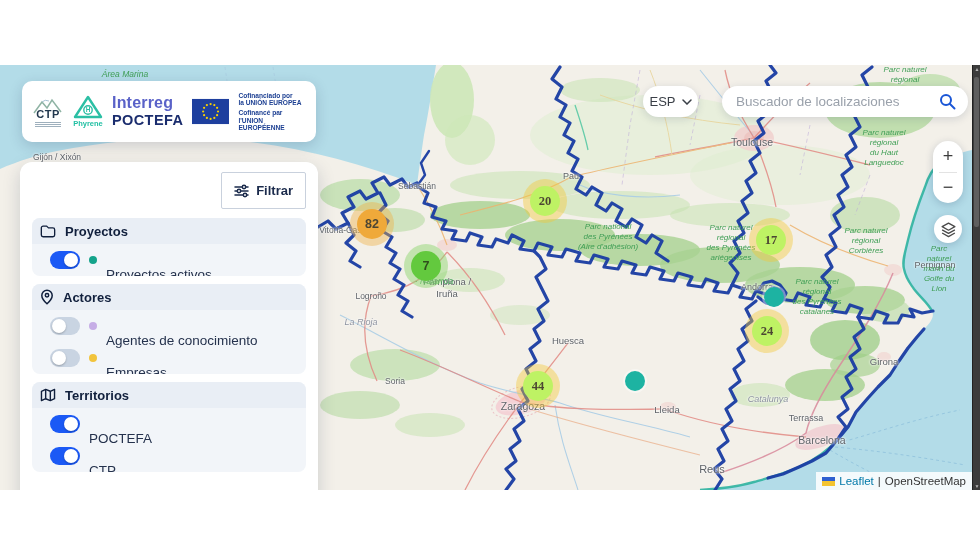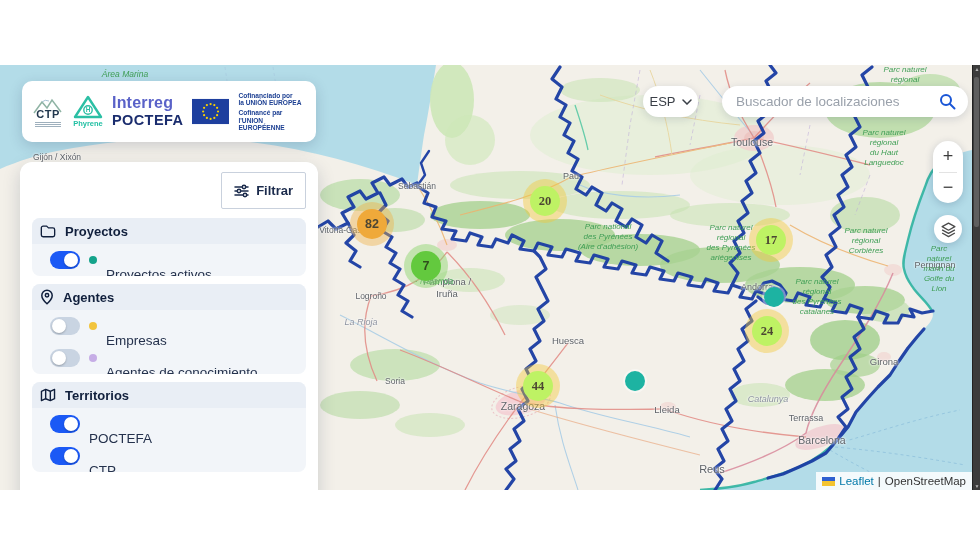--- a/index.html
+++ b/index.html
@@ -356,31 +356,31 @@
           <span class="lbl">Proyectos activos</span>
         </div>
       </div>
 
       <div class="section">
         <div class="section-header">
           <svg width="14" height="16" viewBox="0 0 14 16" stroke="#101f3c" stroke-width="1.5" fill="none">
             <path d="M7,1.2 a5.2,5.2 0 0 1 5.2,5.2 c0,3.6 -5.2,8.4 -5.2,8.4 s-5.2,-4.8 -5.2,-8.4 a5.2,5.2 0 0 1 5.2,-5.2 Z"></path>
             <circle cx="7" cy="6.2" r="1.7"></circle>
           </svg>
-          <span>Agentes</span>
+          <span>Actores</span>
+        </div>
+        <div class="srow">
+          <div class="toggle off"></div>
+          <span class="dot" style="background-color: rgb(198, 173, 230);"></span>
+          <span class="lbl">Agentes de conocimiento</span>
         </div>
         <div class="srow">
           <div class="toggle off"></div>
           <span class="dot" style="background-color: rgb(242, 196, 61);"></span>
           <span class="lbl">Empresas</span>
-        </div>
-        <div class="srow">
-          <div class="toggle off"></div>
-          <span class="dot" style="background-color: rgb(198, 173, 230);"></span>
-          <span class="lbl">Agentes de conocimiento</span>
         </div>
       </div>
 
       <div class="section">
         <div class="section-header">
           <svg width="16" height="14" viewBox="0 0 17 15" stroke="#101f3c" stroke-width="1.5" fill="none" stroke-linejoin="round">
             <path d="M1.5,3.5 L6,1.5 L11,3.5 L15.5,1.5 L15.5,11.5 L11,13.5 L6,11.5 L1.5,13.5 Z"></path>
             <line x1="6" y1="1.5" x2="6" y2="11.5"></line>
               <line x1="11" y1="3.5" x2="11" y2="13.5"></line>
           </svg>

